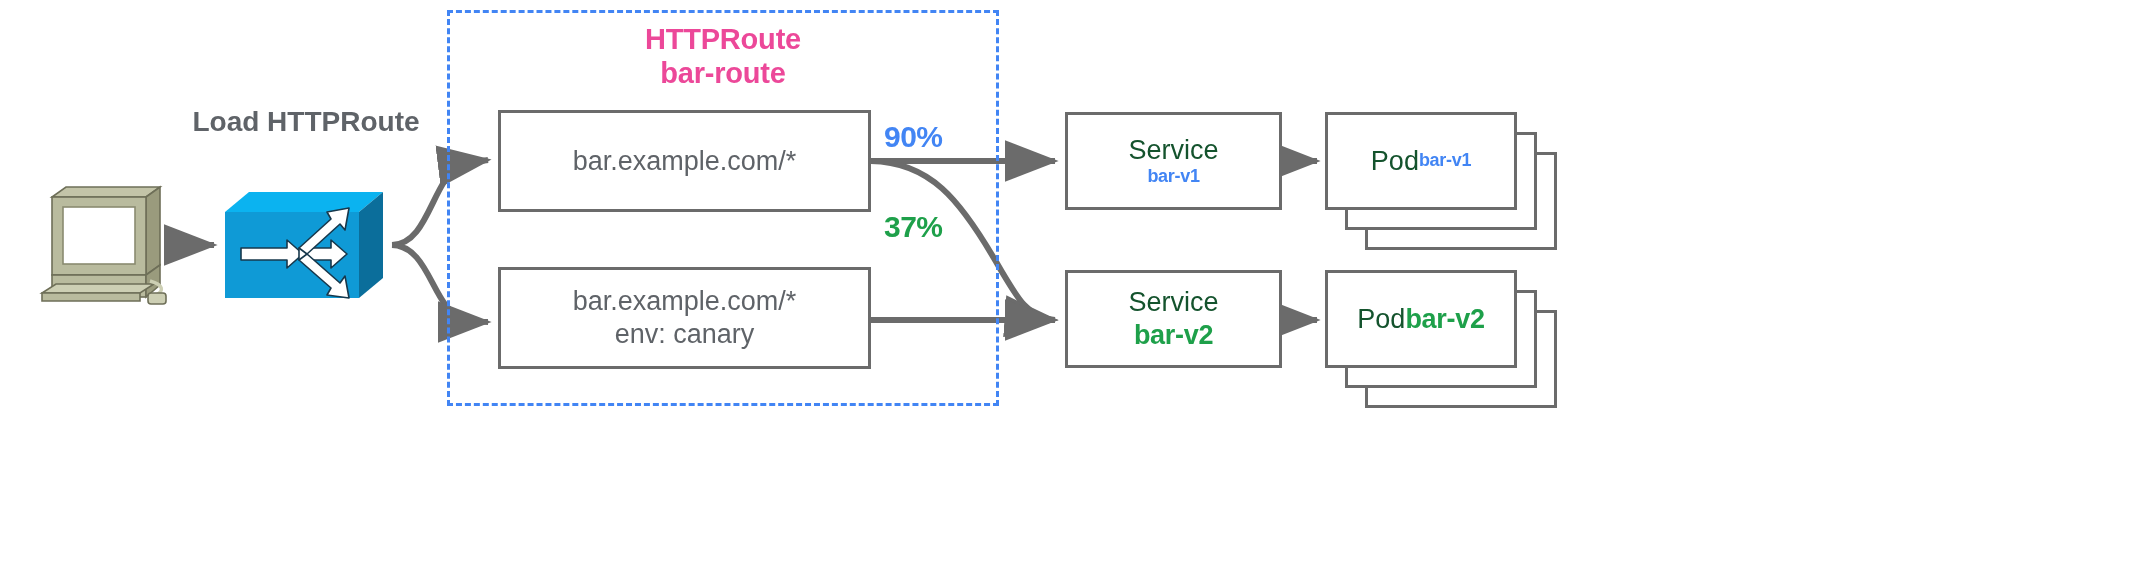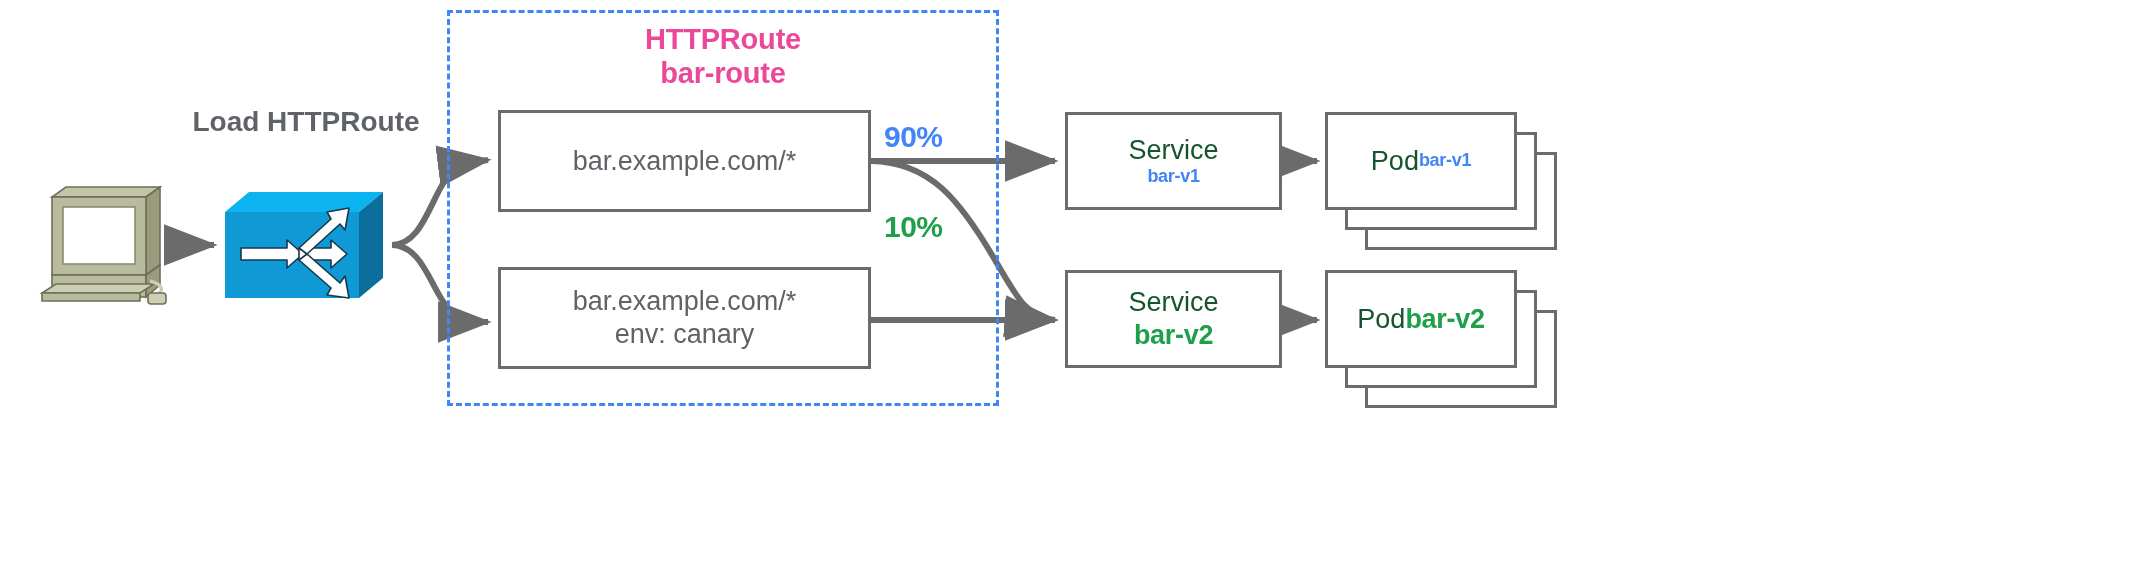--- a/index.html
+++ b/index.html
@@ -229,21 +229,21 @@
   <div class="node-box" id="route-box-primary">
     <span class="node-line route-text">bar.example.com/*</span>
   </div>
 
   <div class="node-box" id="route-box-canary">
     <span class="node-line route-text">bar.example.com/*</span>
     <span class="node-line route-text">env: canary</span>
   </div>
 
   <div class="pct-label" id="pct-90">90%</div>
-  <div class="pct-label" id="pct-10">10%</div>
+  <div class="pct-label" id="pct-10">37%</div>
 
   <div class="node-box" id="service-v1">
     <span class="node-line txt-gray">Service</span>
     <span class="node-line txt-blue">bar-v1</span>
   </div>
 
   <div class="node-box" id="service-v2">
     <span class="node-line txt-gray">Service</span>
     <span class="node-line txt-green">bar-v2</span>
   </div>

